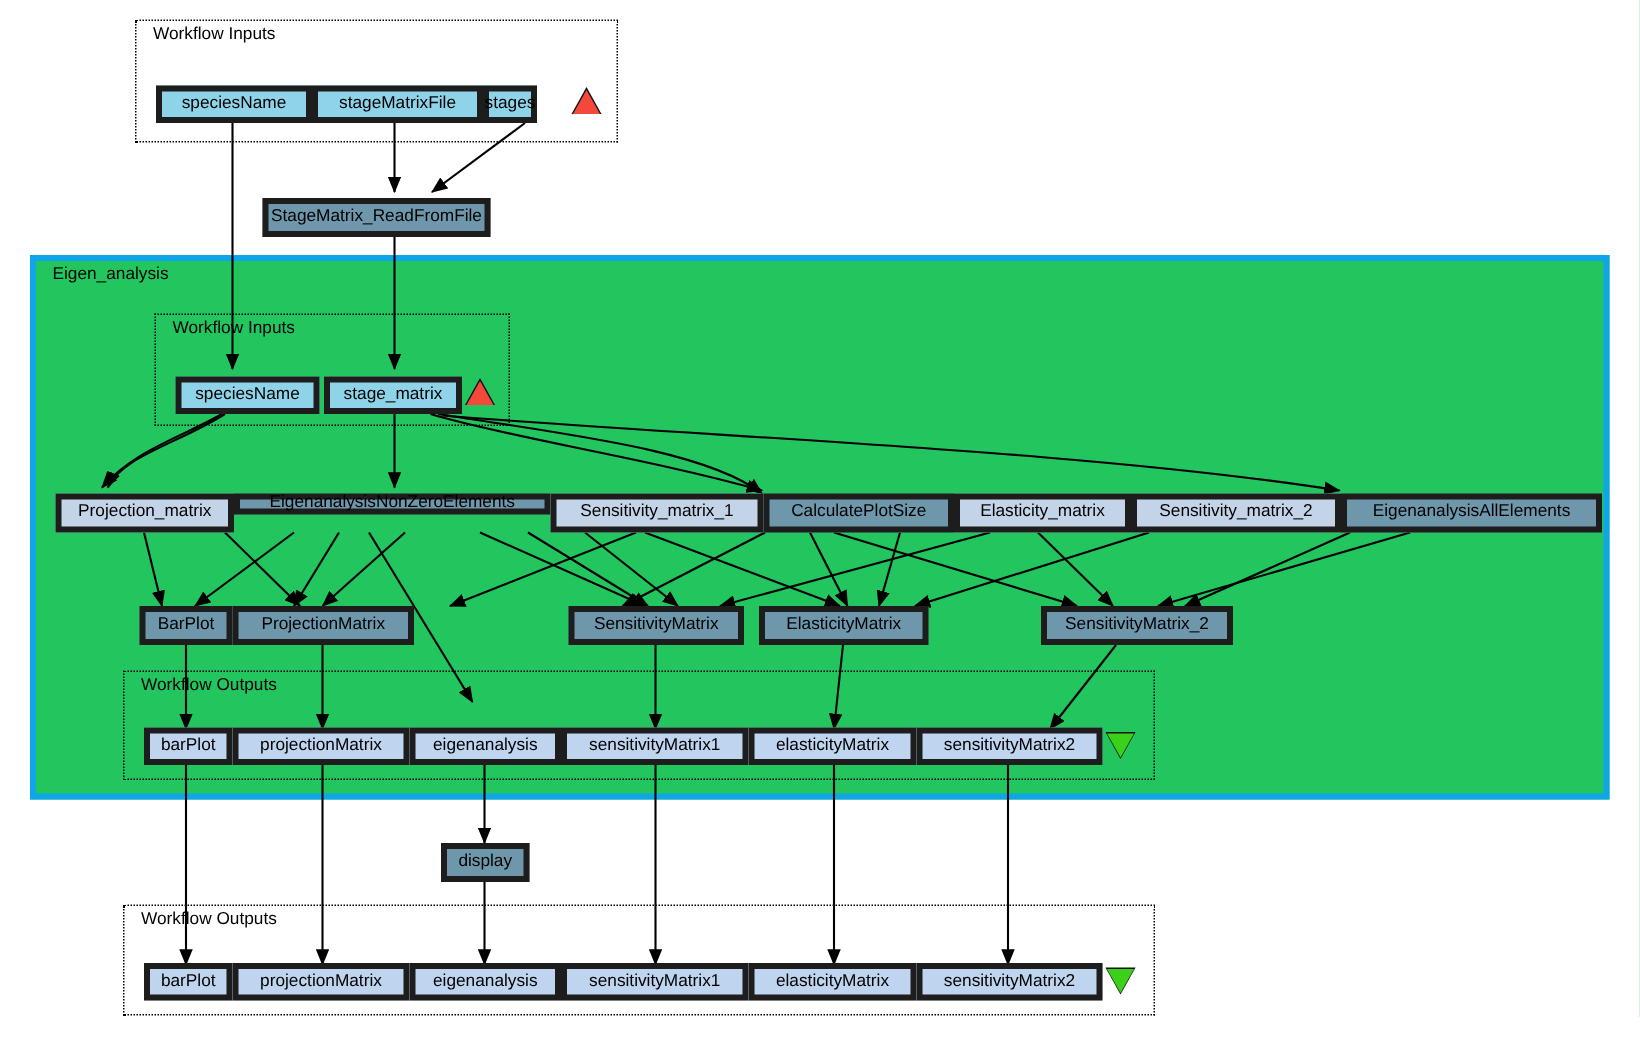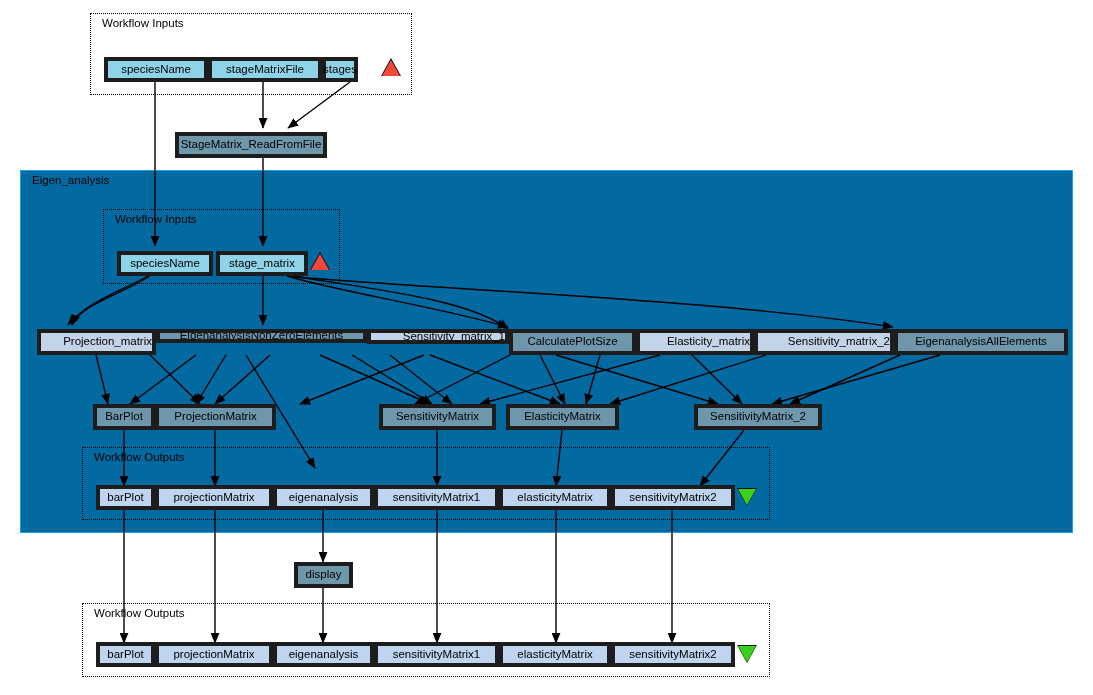--- a/index.html
+++ b/index.html
@@ -24,22 +24,22 @@
   
   .cluster{
     position:absolute;
     box-sizing:border-box;
   }
   .cluster.dotted{
     border:1px dotted #000;
     background:transparent;
   }
   .cluster.solid{
-    border:1px solid #0ea5e9;
-    background:#0369a1;
+    border:4px solid #0ea5e9;
+    background:#22c55e;
   }
   .cluster-label{
     position:absolute;
     top:3px;
     left:11px;
     font-size:11.5px;
     color:#000;
     white-space:nowrap;
     line-height:13px;
   }
@@ -65,21 +65,20 @@
     background:#bed4ef;
     border-color:#1d1d1d;
   }
   .node.proc{         
     background:#6e97ac;
     border-color:#1d1d1d;
   }
   .node.datalink{     
     background:#c4d4e8;
     border-color:#1d1d1d;
-    justify-content:flex-end;
   }
   
   .tri{
     position:absolute;
     width:0;height:0;
   }
   .tri-up{
     border-left:9px solid transparent;
     border-right:9px solid transparent;
     border-bottom:16px solid #f4483a;
@@ -213,21 +212,21 @@
   </div>
   <div class="tri-up-o" style="left:310px; top:252px;"></div>
   <div class="tri tri-up" style="left:311px; top:254px;"></div>
 
   <div class="node datalink" style="left:37px; top:329px; width:119px; height:26px;">
     <span>Projection_matrix</span>
   </div>
   <div class="node proc" style="left:156px; top:329px; width:211px; height:14px;">
     <span>EigenanalysisNonZeroElements</span>
   </div>
-  <div class="node datalink" style="left:367px; top:329px; width:142px; height:15px;">
+  <div class="node datalink" style="left:367px; top:329px; width:142px; height:26px;">
     <span>Sensitivity_matrix_1</span>
   </div>
   <div class="node proc" style="left:509px; top:329px; width:127px; height:26px;">
     <span>CalculatePlotSize</span>
   </div>
   <div class="node datalink" style="left:636px; top:329px; width:118px; height:26px;">
     <span>Elasticity_matrix</span>
   </div>
   <div class="node datalink" style="left:754px; top:329px; width:140px; height:26px;">
     <span>Sensitivity_matrix_2</span>

